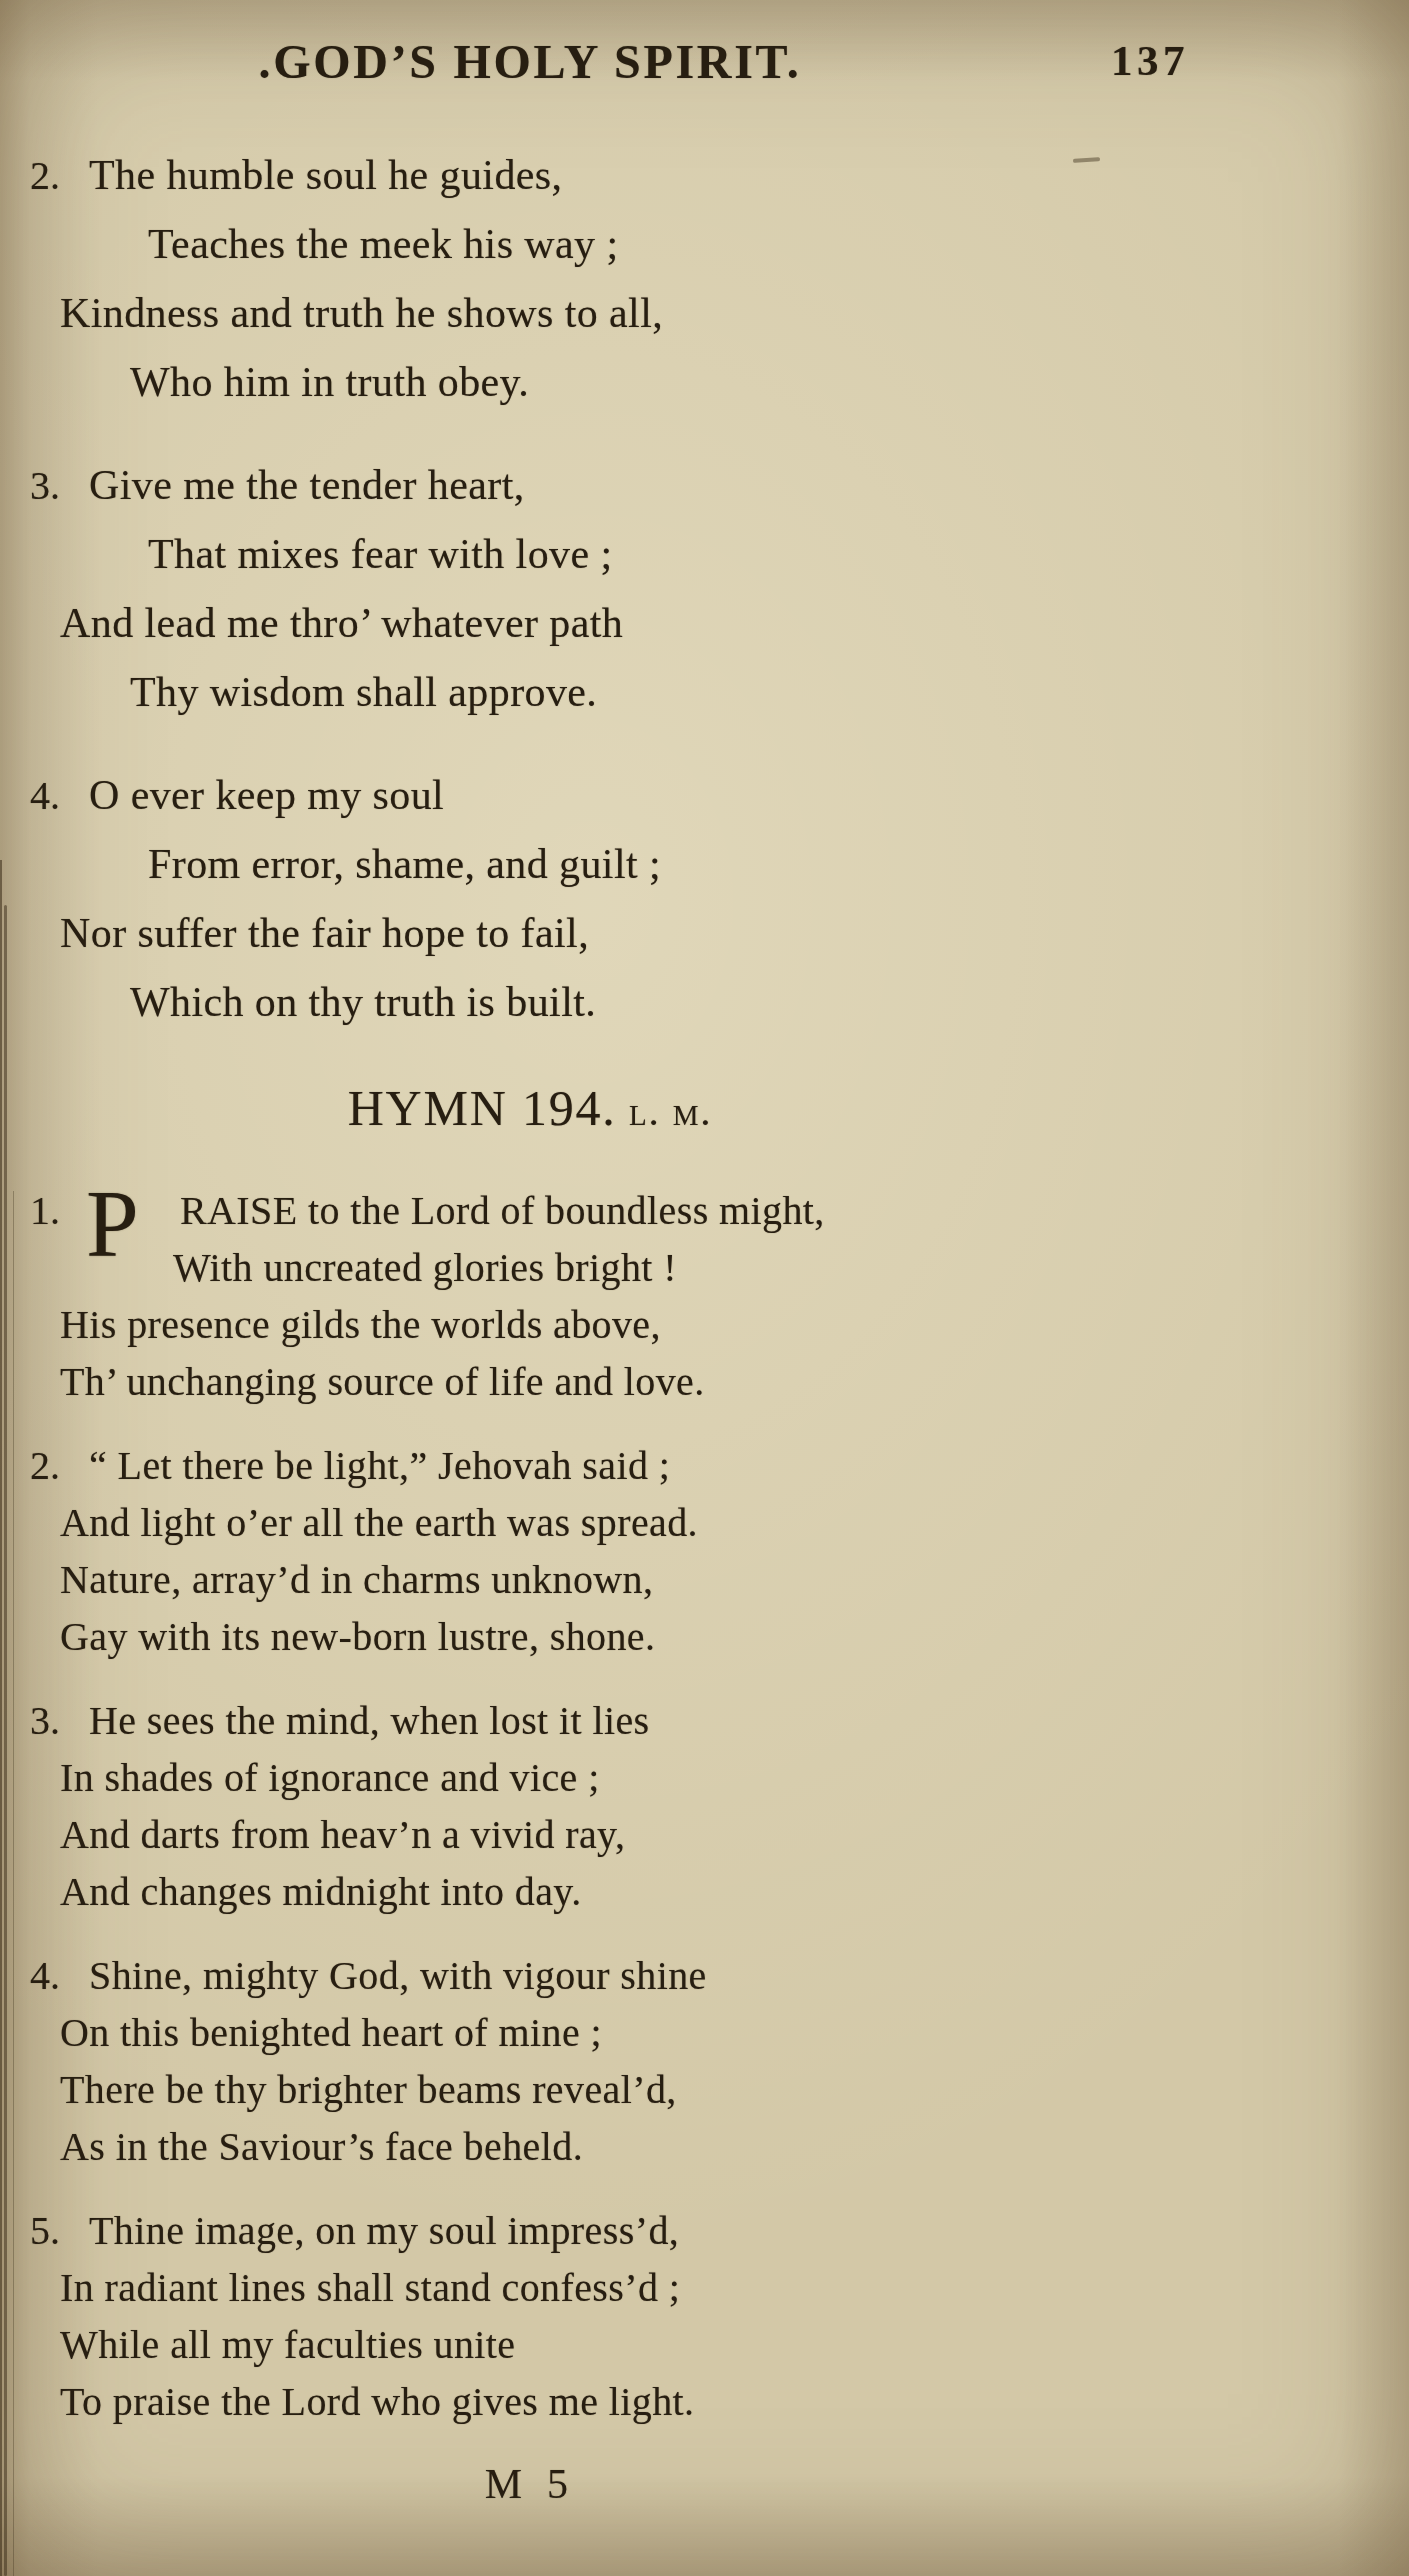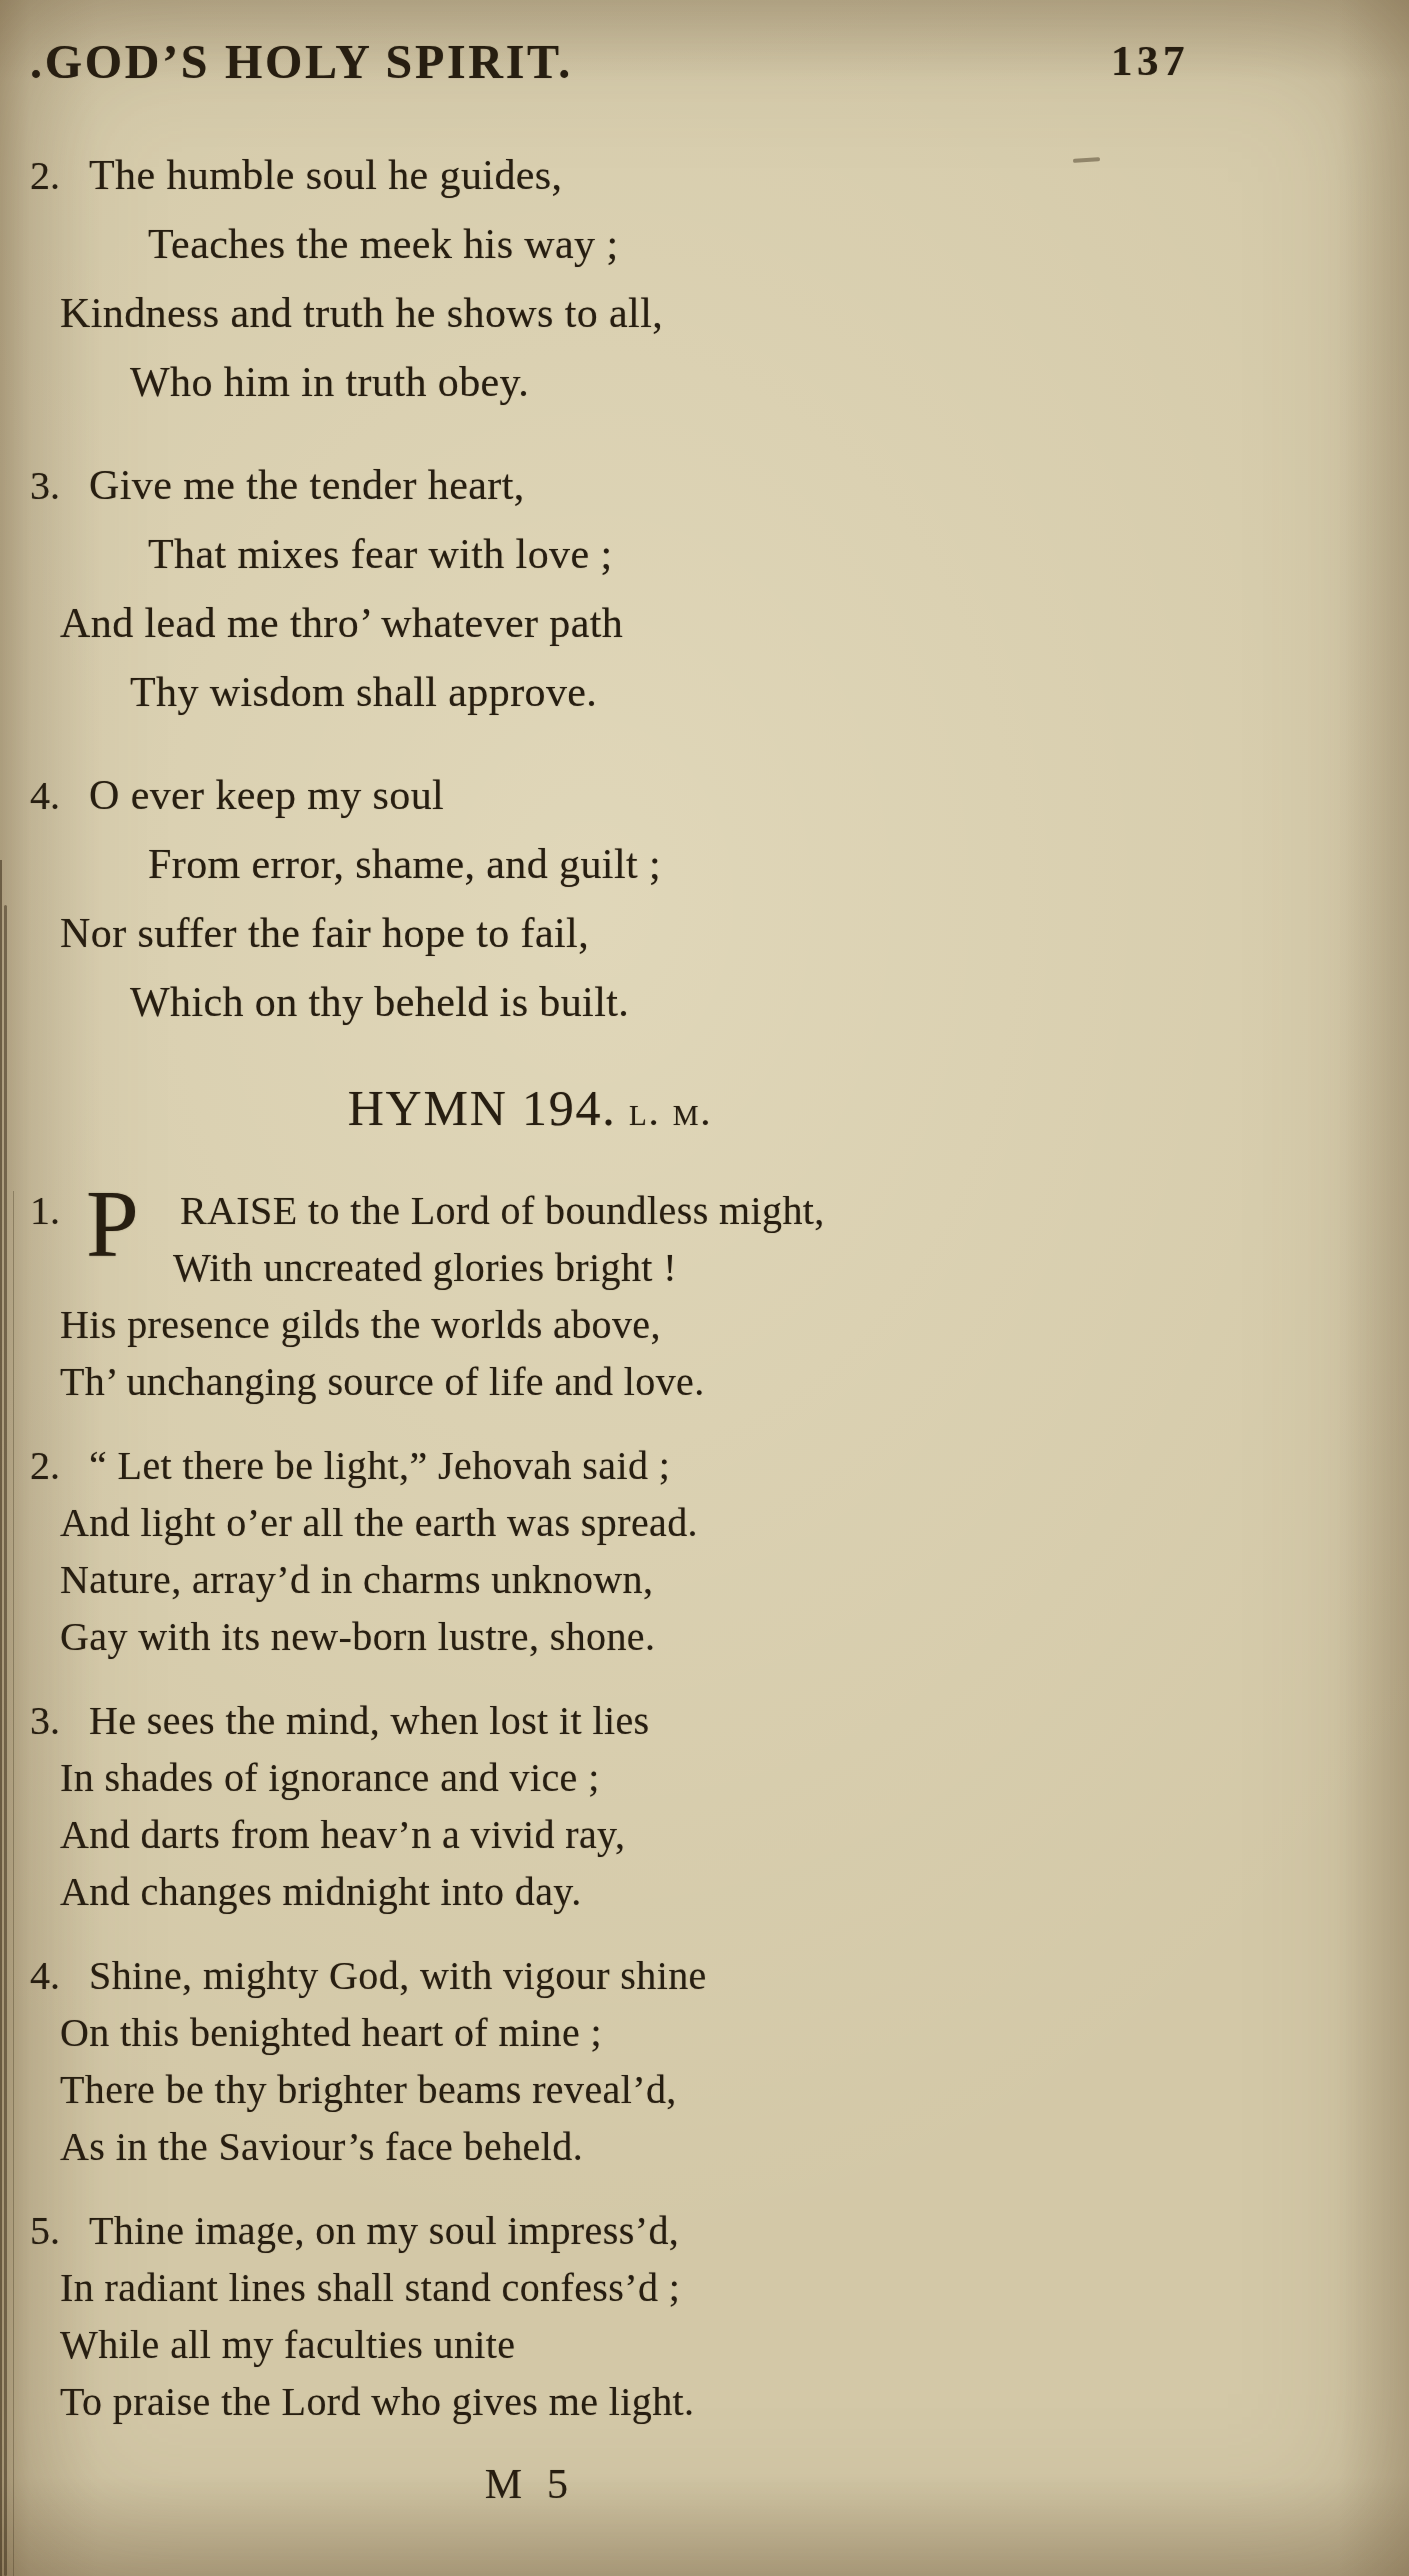--- a/index.html
+++ b/index.html
@@ -32,21 +32,21 @@
   .paper * { text-shadow: 0 0 1.1px rgba(52, 40, 22, 0.45); }
 
   
   .edge-line-a { position: absolute; left: 3.6px;  top: 905px; bottom: 0; width: 3.6px; background: rgba(56, 42, 22, 0.50); border-radius: 1.8px; }
   .edge-line-b { position: absolute; left: 12.5px; top: 1191px; bottom: 0; width: 1.8px; background: rgba(56, 42, 22, 0.32); }
   .edge-line-c { position: absolute; left: 0;   top: 860px;  bottom: 0; width: 1.8px; background: rgba(56, 42, 22, 0.55); }
   .ink-mark { position: absolute; left: 1073px; top: 158px; width: 27px; height: 3.6px; background: rgba(62, 48, 26, 0.45); border-radius: 1.8px; transform: rotate(-4deg); }
 
   .running-header {
     width: 1000px;
-    text-align: left;
+    text-align: center;
     font-weight: bold;
     font-size: 48px;
     line-height: 63px;
     letter-spacing: 2.7px;
     margin-bottom: 48px;
   }
   .page-number {
     position: absolute;
     left: 1111px;
     top: 36px;
@@ -143,21 +143,21 @@
         <div class="vline ind-first">Give me the tender heart,</div>
         <div class="vline ind-deep">That mixes fear with love ;</div>
         <div class="vline ind-shallow">And lead me thro’ whatever path</div>
         <div class="vline ind-mid">Thy wisdom shall approve.</div>
       </div>
       <div class="verse">
         <span class="vnum">4.</span>
         <div class="vline ind-first">O ever keep my soul</div>
         <div class="vline ind-deep">From error, shame, and guilt ;</div>
         <div class="vline ind-shallow">Nor suffer the fair hope to fail,</div>
-        <div class="vline ind-mid">Which on thy beheld is built.</div>
+        <div class="vline ind-mid">Which on thy truth is built.</div>
       </div>
     </section>
 
   <div class="hymn-heading">
     <span>HYMN 194.</span><span class="meter">l. m.</span>
   </div>
 
   <section class="hymn hymn-lm" id="section-194">
       <div class="verse">
         <span class="vnum">1.</span>

